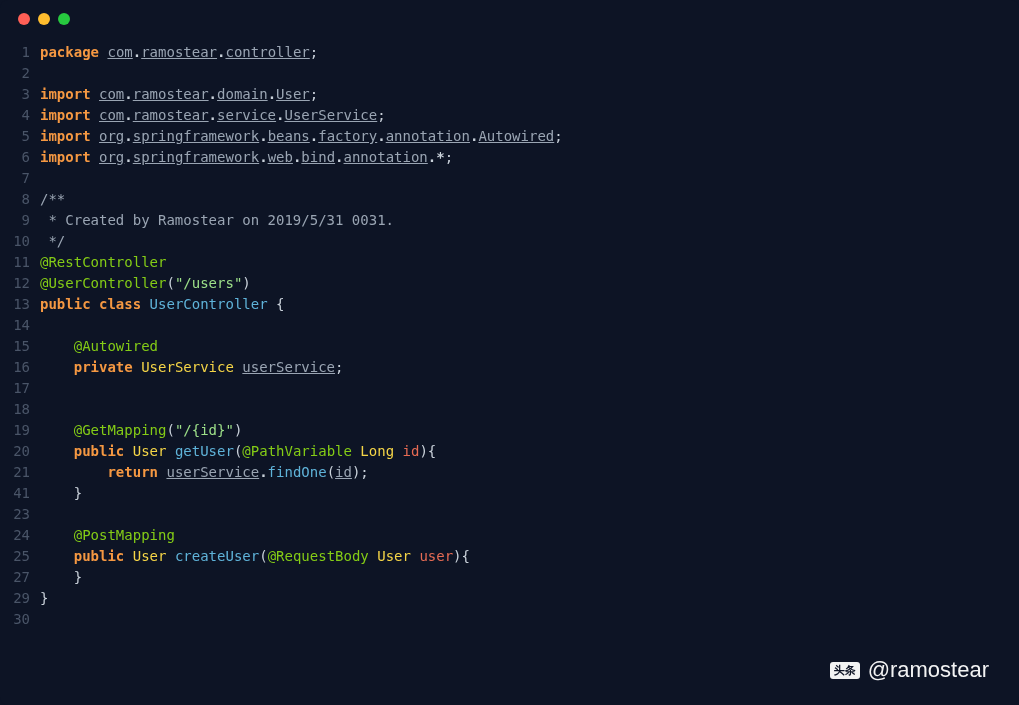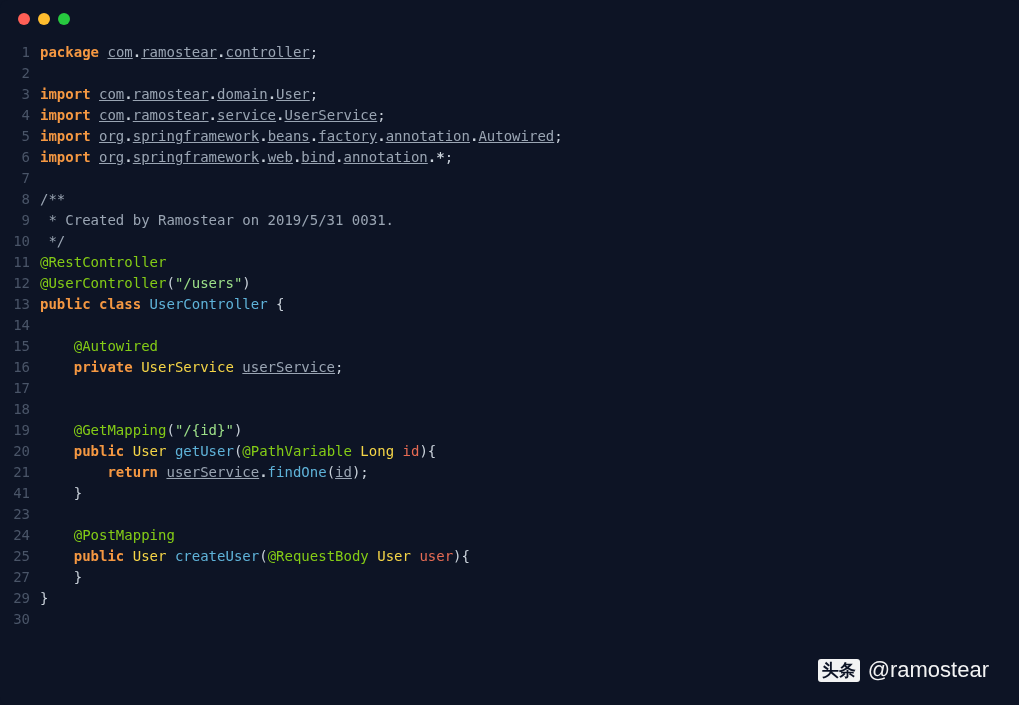--- a/index.html
+++ b/index.html
@@ -71,21 +71,21 @@
     font-size: 22px;
     display: flex;
     align-items: center;
     gap: 8px;
     opacity: 0.95;
   }
   .watermark-icon {
     background: #fff;
     color: #0d1425;
     font-weight: bold;
-    font-size: 17px;
+    font-size: 11px;
     padding: 3px 4px;
     border-radius: 3px;
     line-height: 1;
   }
 </style>
 </head>
 <body>
 
 <div class="window">
   <div class="titlebar">

